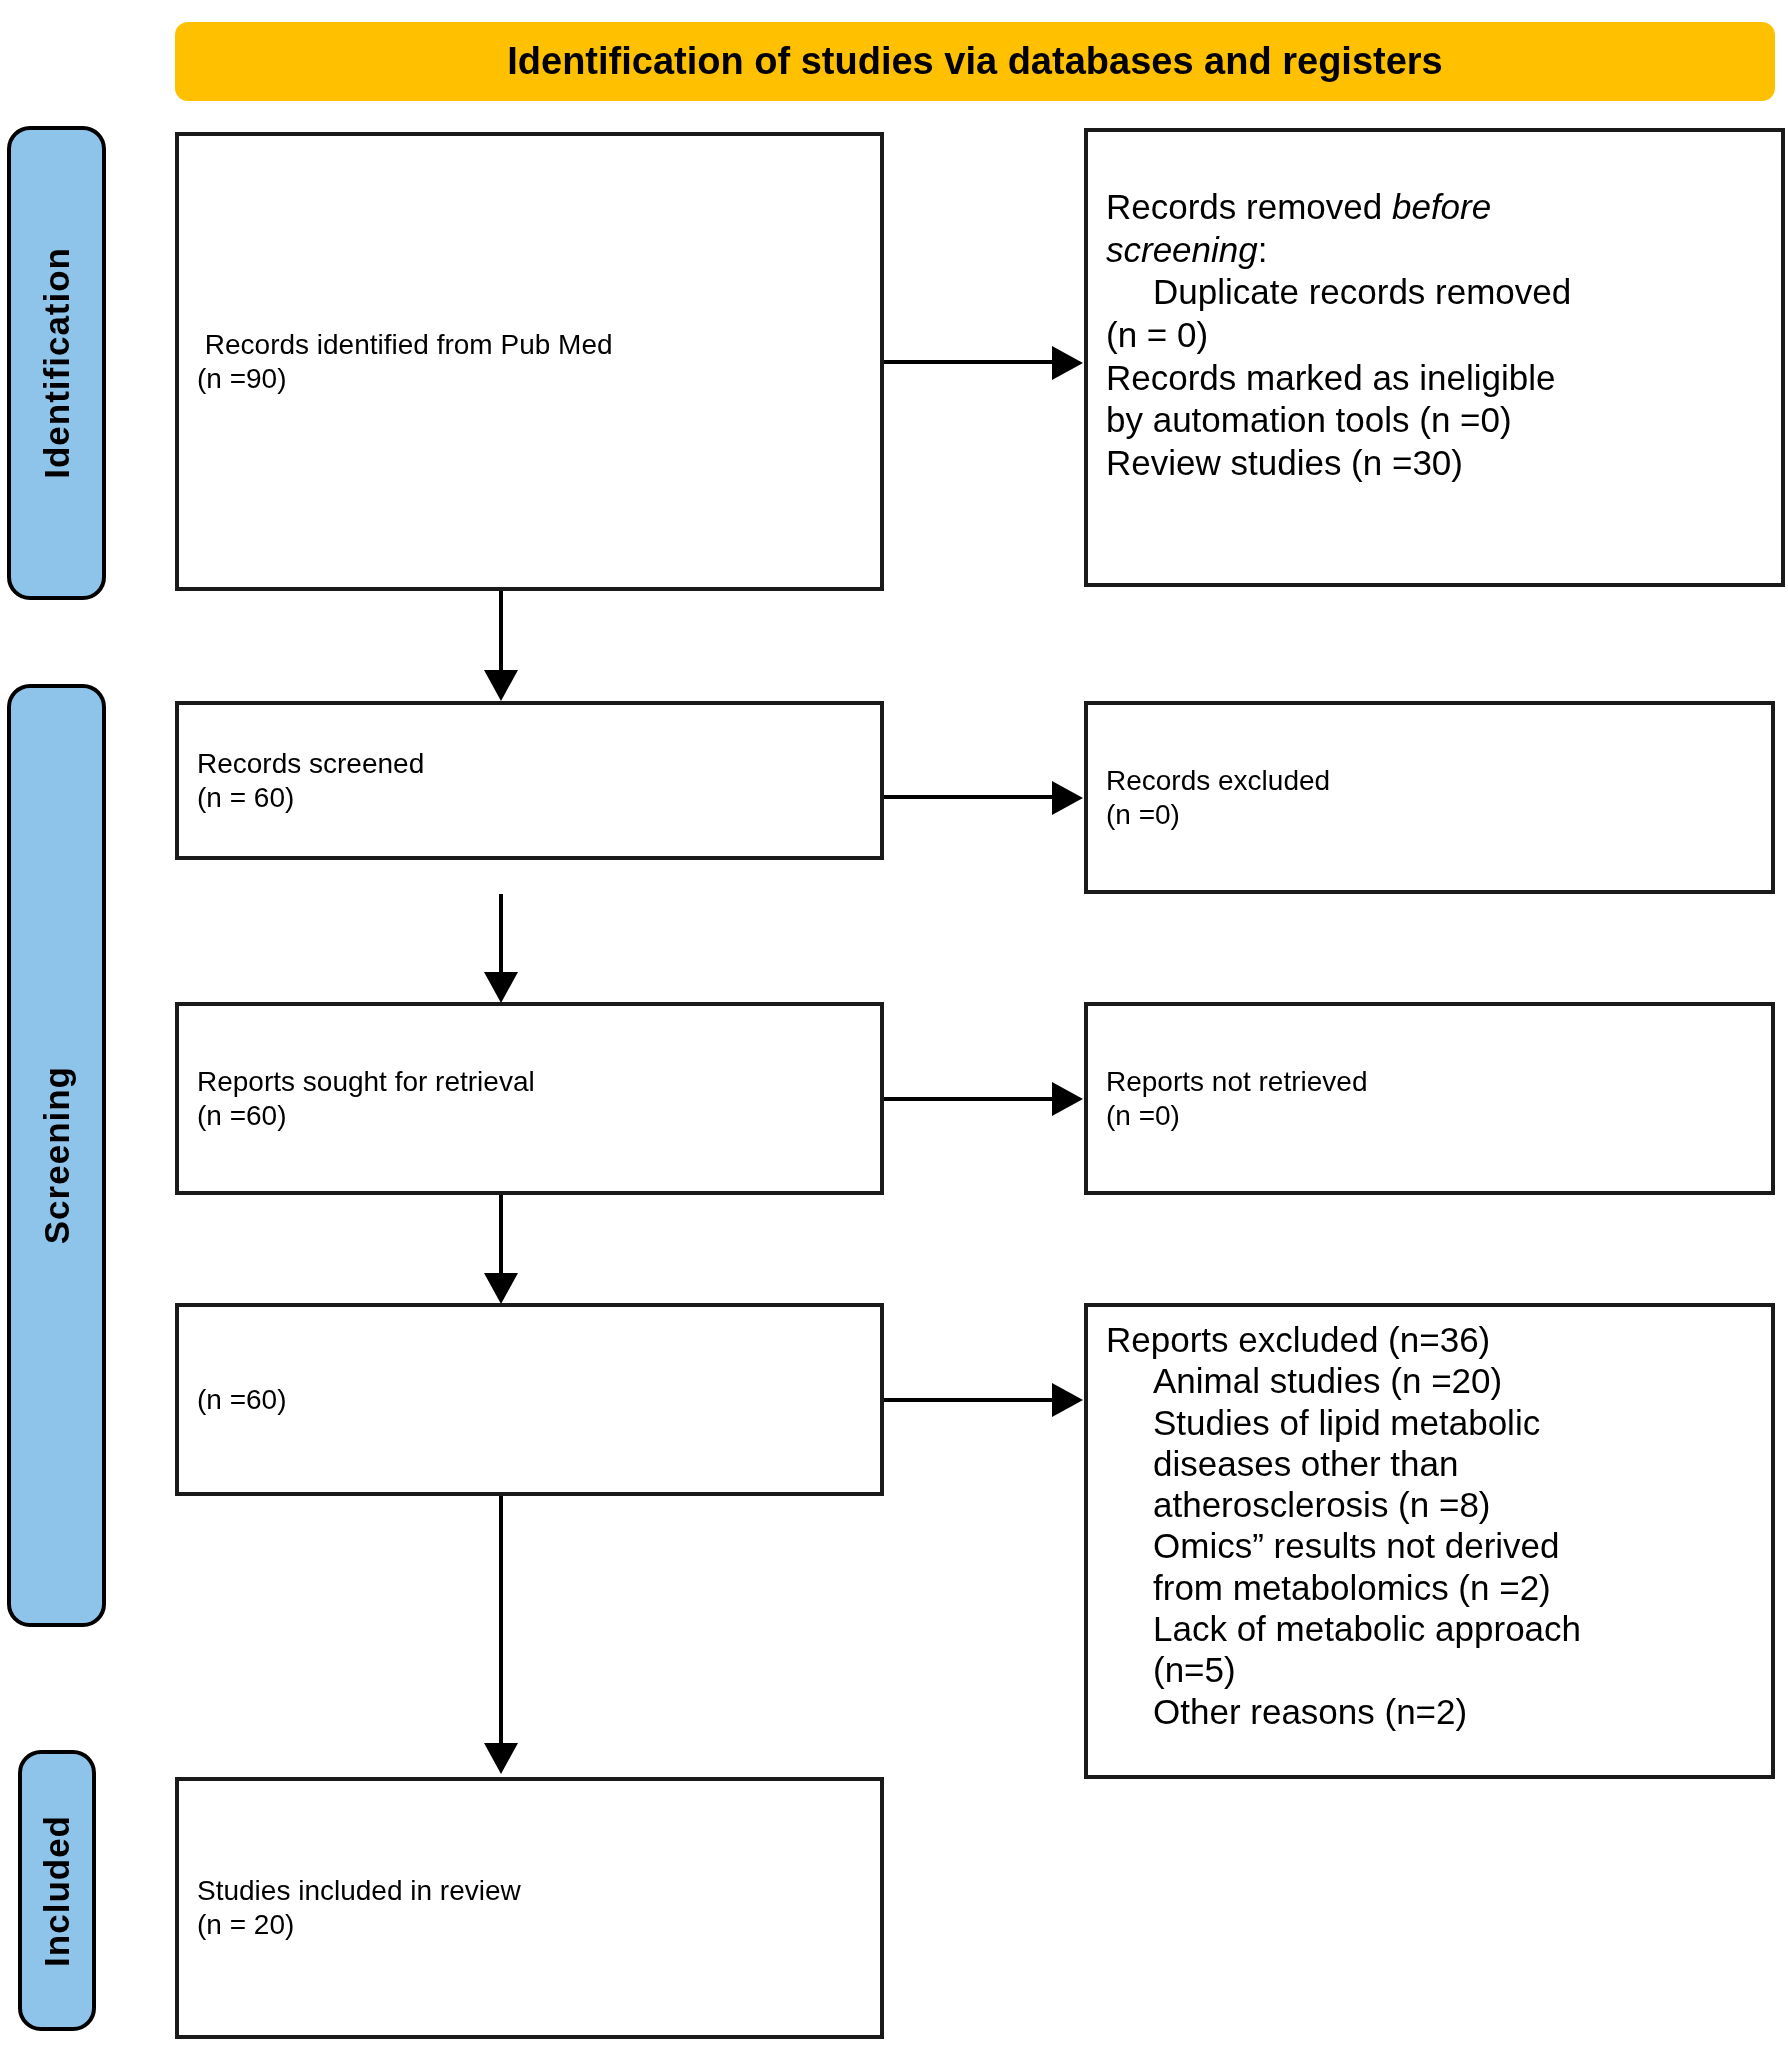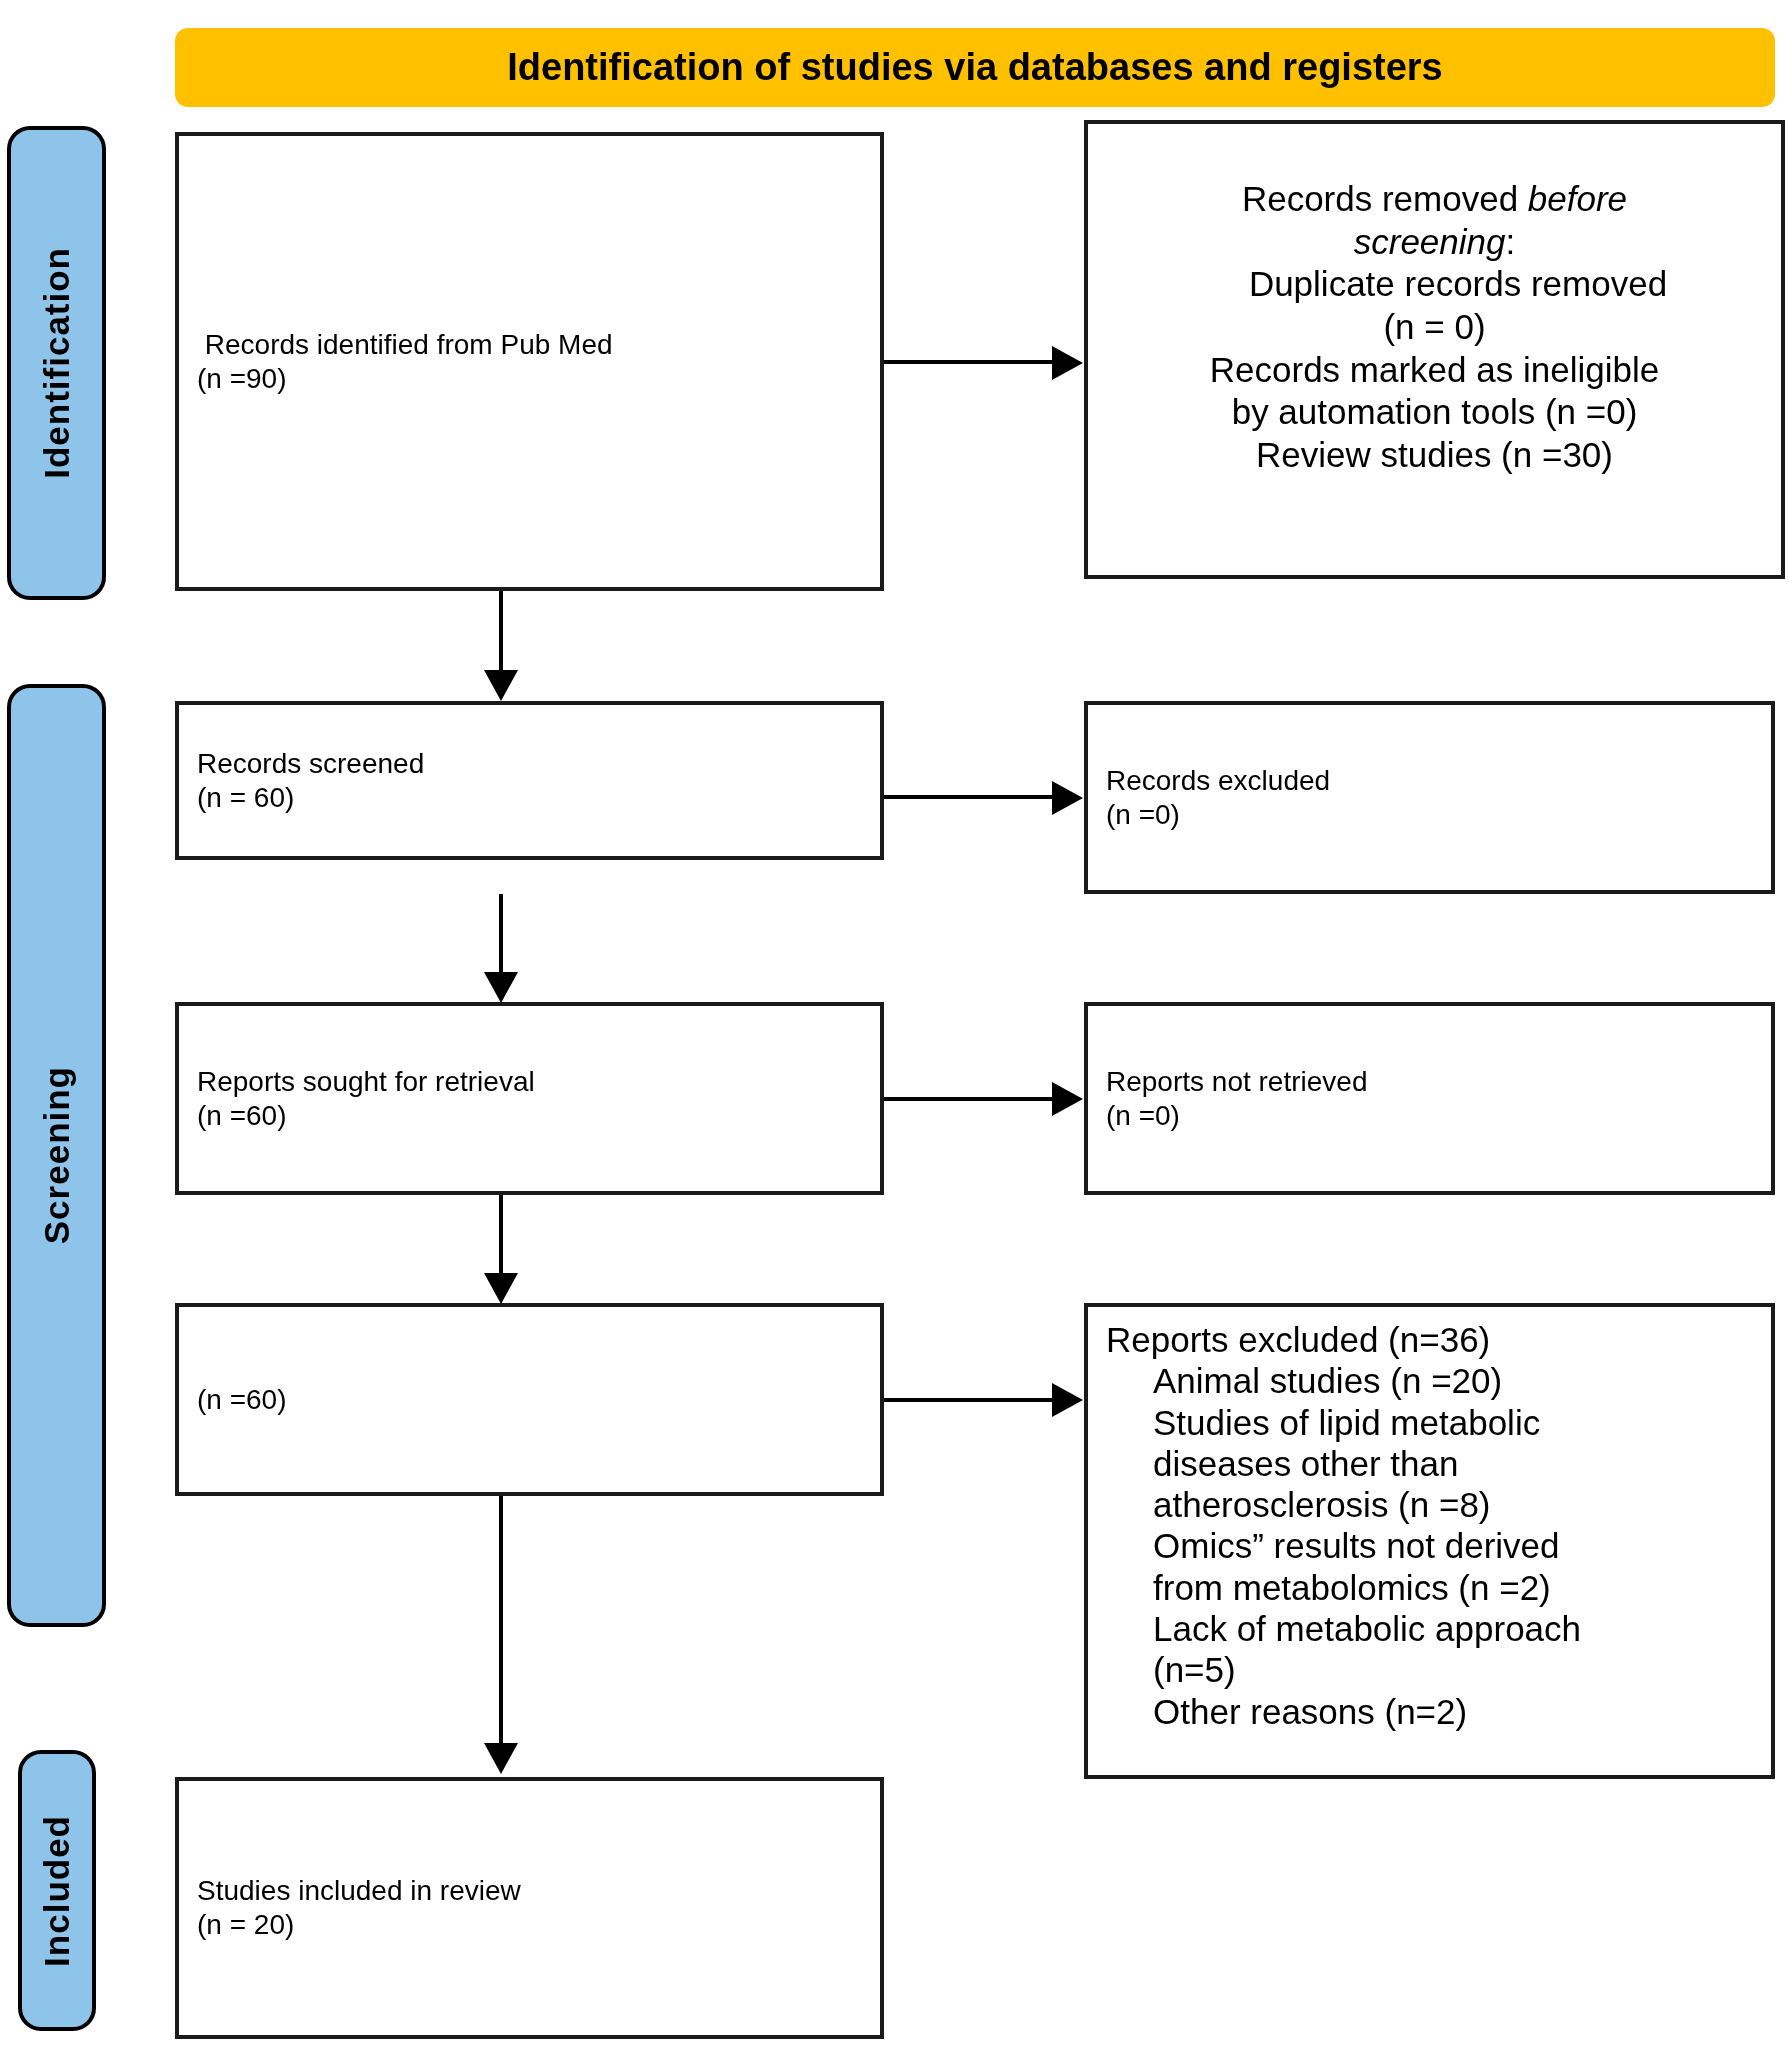--- a/index.html
+++ b/index.html
@@ -17,21 +17,21 @@
     width: 1788px;
     height: 2046px;
     background: #ffffff;
     overflow: hidden;
   }
 
   
   .header-banner {
     position: absolute;
     left: 175px;
-    top: 28px;
+    top: 22px;
     width: 1600px;
     height: 79px;
     background: #FFC000;
     border-radius: 13px;
     display: flex;
     align-items: center;
     justify-content: center;
     box-sizing: border-box;
   }
   .header-banner-text {
@@ -106,21 +106,21 @@
   }
 
   
   #box-identified   { left: 175px;  top: 132px;  width: 709px; height: 459px; }
   #box-screened     { left: 175px;  top: 701px; width: 709px; height: 159px; }
   #box-sought       { left: 175px;  top: 1002px; width: 709px; height: 193px; }
   #box-assessed     { left: 175px;  top: 1303px; width: 709px; height: 193px; }
   #box-included     { left: 175px;  top: 1777px; width: 709px; height: 262px; }
 
   
-  #box-removed      { left: 1084px; top: 120px;  width: 701px; height: 459px; align-items: center; }
+  #box-removed      { left: 1084px; top: 128px;  width: 701px; height: 459px; }
   #box-excluded     { left: 1084px; top: 701px; width: 691px; height: 193px; }
   #box-notretrieved { left: 1084px; top: 1002px; width: 691px; height: 193px; }
   #box-repexcluded  { left: 1084px; top: 1303px; width: 691px; height: 476px; }
 
   #box-repexcluded .box-line { font-size: 35px; line-height: 1.18; }
   #box-removed .box-line { font-size: 35px; line-height: 1.22; }
   #box-repexcluded { justify-content: flex-start; padding-top: 12px; }
   #box-removed { justify-content: flex-start; padding-top: 54px; }
 
   

